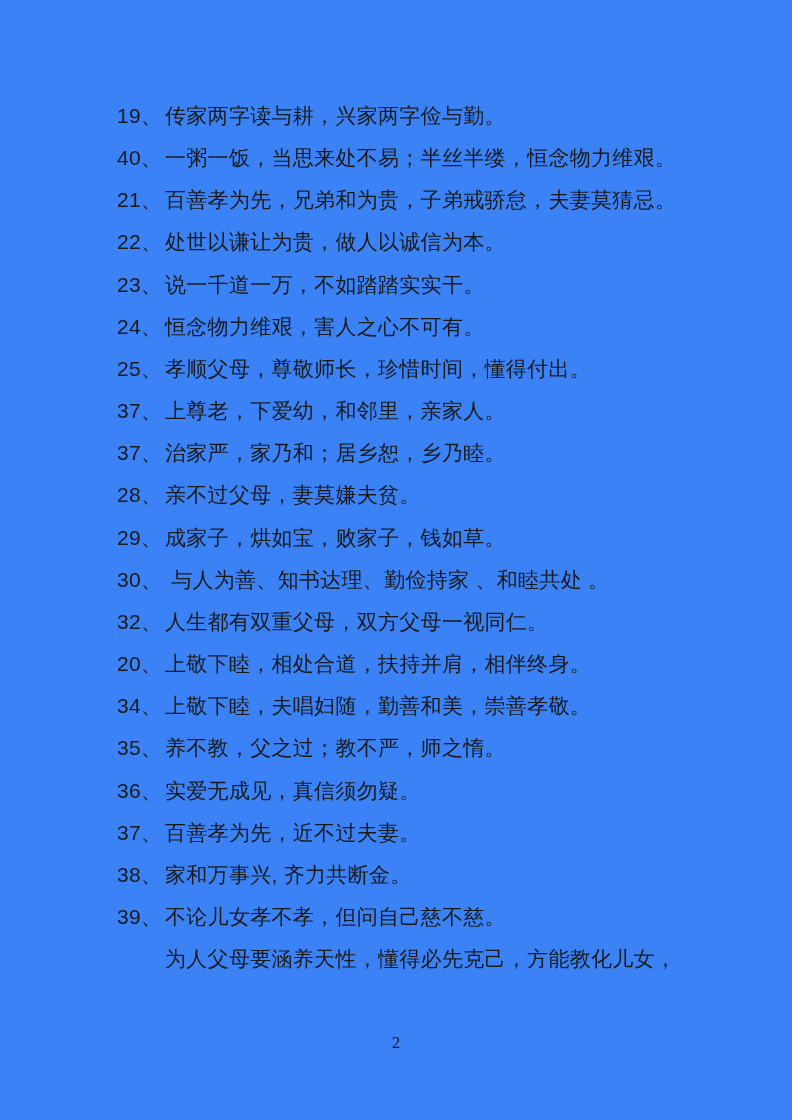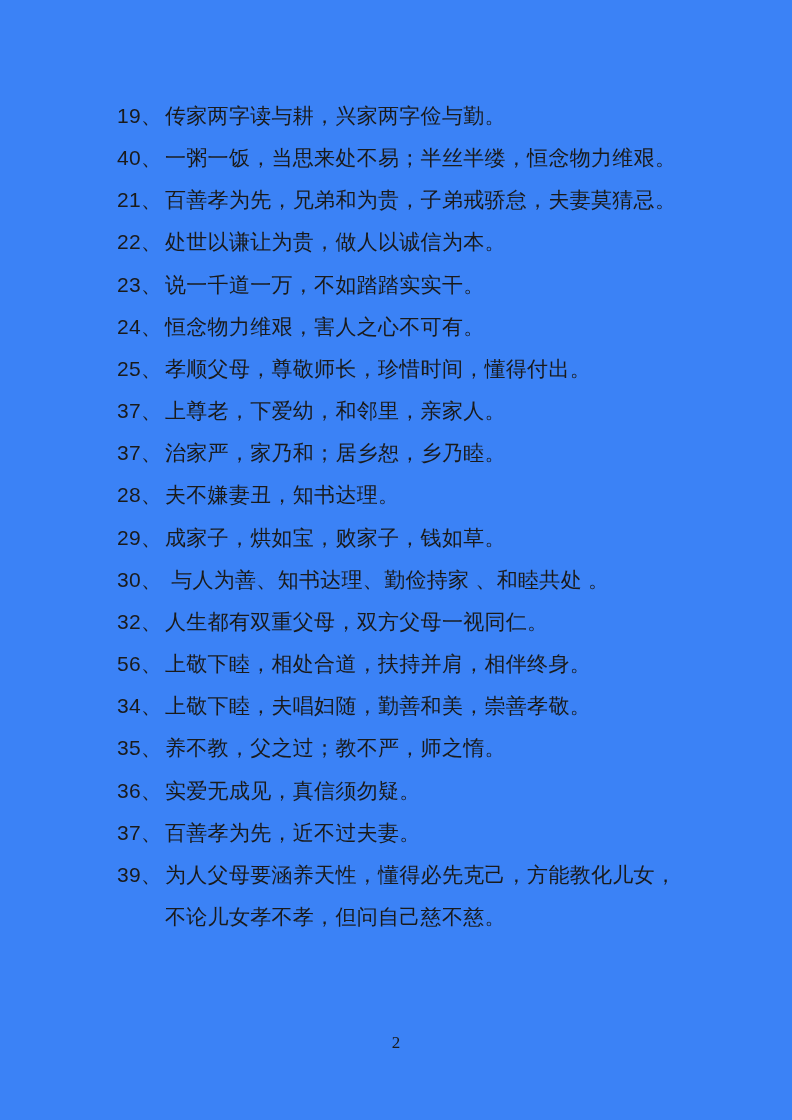--- a/index.html
+++ b/index.html
@@ -112,21 +112,21 @@
   <div class="row">
     <span class="num">37、</span>
     <span class="txt">
           <div class="line">治家严，家乃和；居乡恕，乡乃睦。</div>
         </span>
   </div>
 
   <div class="row">
     <span class="num">28、</span>
     <span class="txt">
-          <div class="line">夫不嫌妻丑，知书达理。</div>
+          <div class="line">亲不过父母，妻莫嫌夫贫。</div>
         </span>
   </div>
 
   <div class="row">
     <span class="num">29、</span>
     <span class="txt">
           <div class="line">成家子，烘如宝，败家子，钱如草。</div>
         </span>
   </div>
 
@@ -139,21 +139,21 @@
 
 
   <div class="row">
     <span class="num">32、</span>
     <span class="txt">
           <div class="line">人生都有双重父母，双方父母一视同仁。</div>
         </span>
   </div>
 
   <div class="row">
-    <span class="num">56、</span>
+    <span class="num">20、</span>
     <span class="txt">
           <div class="line">上敬下睦，相处合道，扶持并肩，相伴终身。</div>
         </span>
   </div>
 
   <div class="row">
     <span class="num">34、</span>
     <span class="txt">
           <div class="line">上敬下睦，夫唱妇随，勤善和美，崇善孝敬。</div>
         </span>
@@ -173,23 +173,29 @@
         </span>
   </div>
 
   <div class="row">
     <span class="num">37、</span>
     <span class="txt">
           <div class="line">百善孝为先，近不过夫妻。</div>
         </span>
   </div>
 
+  <div class="row">
+    <span class="num">38、</span>
+    <span class="txt">
+          <div class="line">家和万事兴, 齐力共断金。</div>
+        </span>
+  </div>
 
   <div class="row">
     <span class="num">39、</span>
     <span class="txt">
+          <div class="line">不论儿女孝不孝，但问自己慈不慈。</div>
           <div class="line">为人父母要涵养天性，懂得必先克己，方能教化儿女，</div>
-          <div class="line">不论儿女孝不孝，但问自己慈不慈。</div>
         </span>
   </div>
 </div>
   <div class="page-number">2</div>
 </div>
 
 </body></html>

